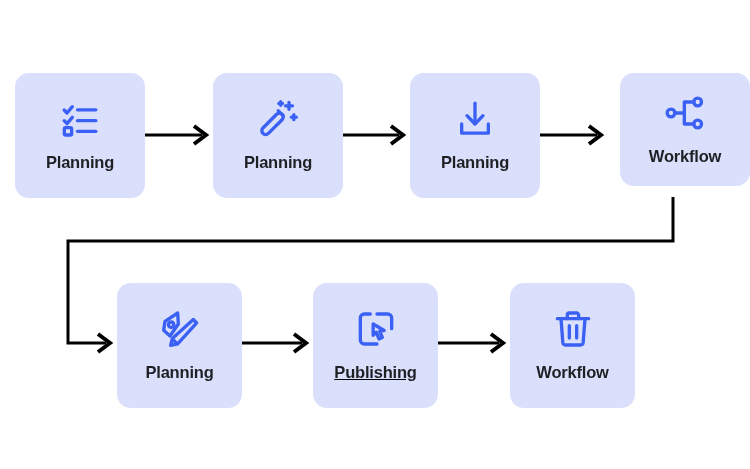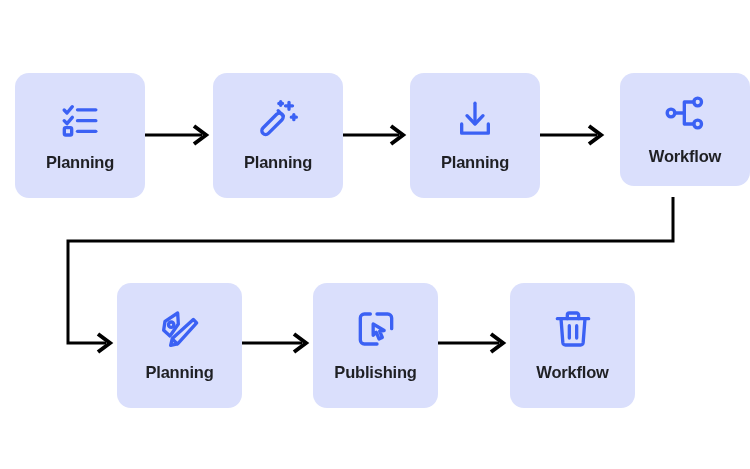--- a/index.html
+++ b/index.html
@@ -43,21 +43,21 @@
     white-space: nowrap;
     font-family: "Liberation Sans", sans-serif;
   }
   
   #node-planning  { left: 15px;  top: 73px;  width: 130px; height: 125px; }
   #node-creation  { left: 213px; top: 73px;  width: 130px; height: 125px; }
   #node-storage   { left: 410px; top: 73px;  width: 130px; height: 125px; }
   #node-workflow  { left: 620px; top: 73px;  width: 130px; height: 113px; }
   
   #node-editing    { left: 117px; top: 283px; width: 125px; height: 125px; }
-  #node-publishing { left: 313px; top: 283px; width: 125px; height: 125px; }
+  #node-publishing { left: 313px; top: 283px; width: 125px; height: 125px; text-decoration: underline; }
   #node-removal    { left: 510px; top: 283px; width: 125px; height: 125px; }
 
   #connectors {
     position: absolute;
     left: 0;
     top: 0;
     width: 750px;
     height: 469px;
     pointer-events: none;
   }

